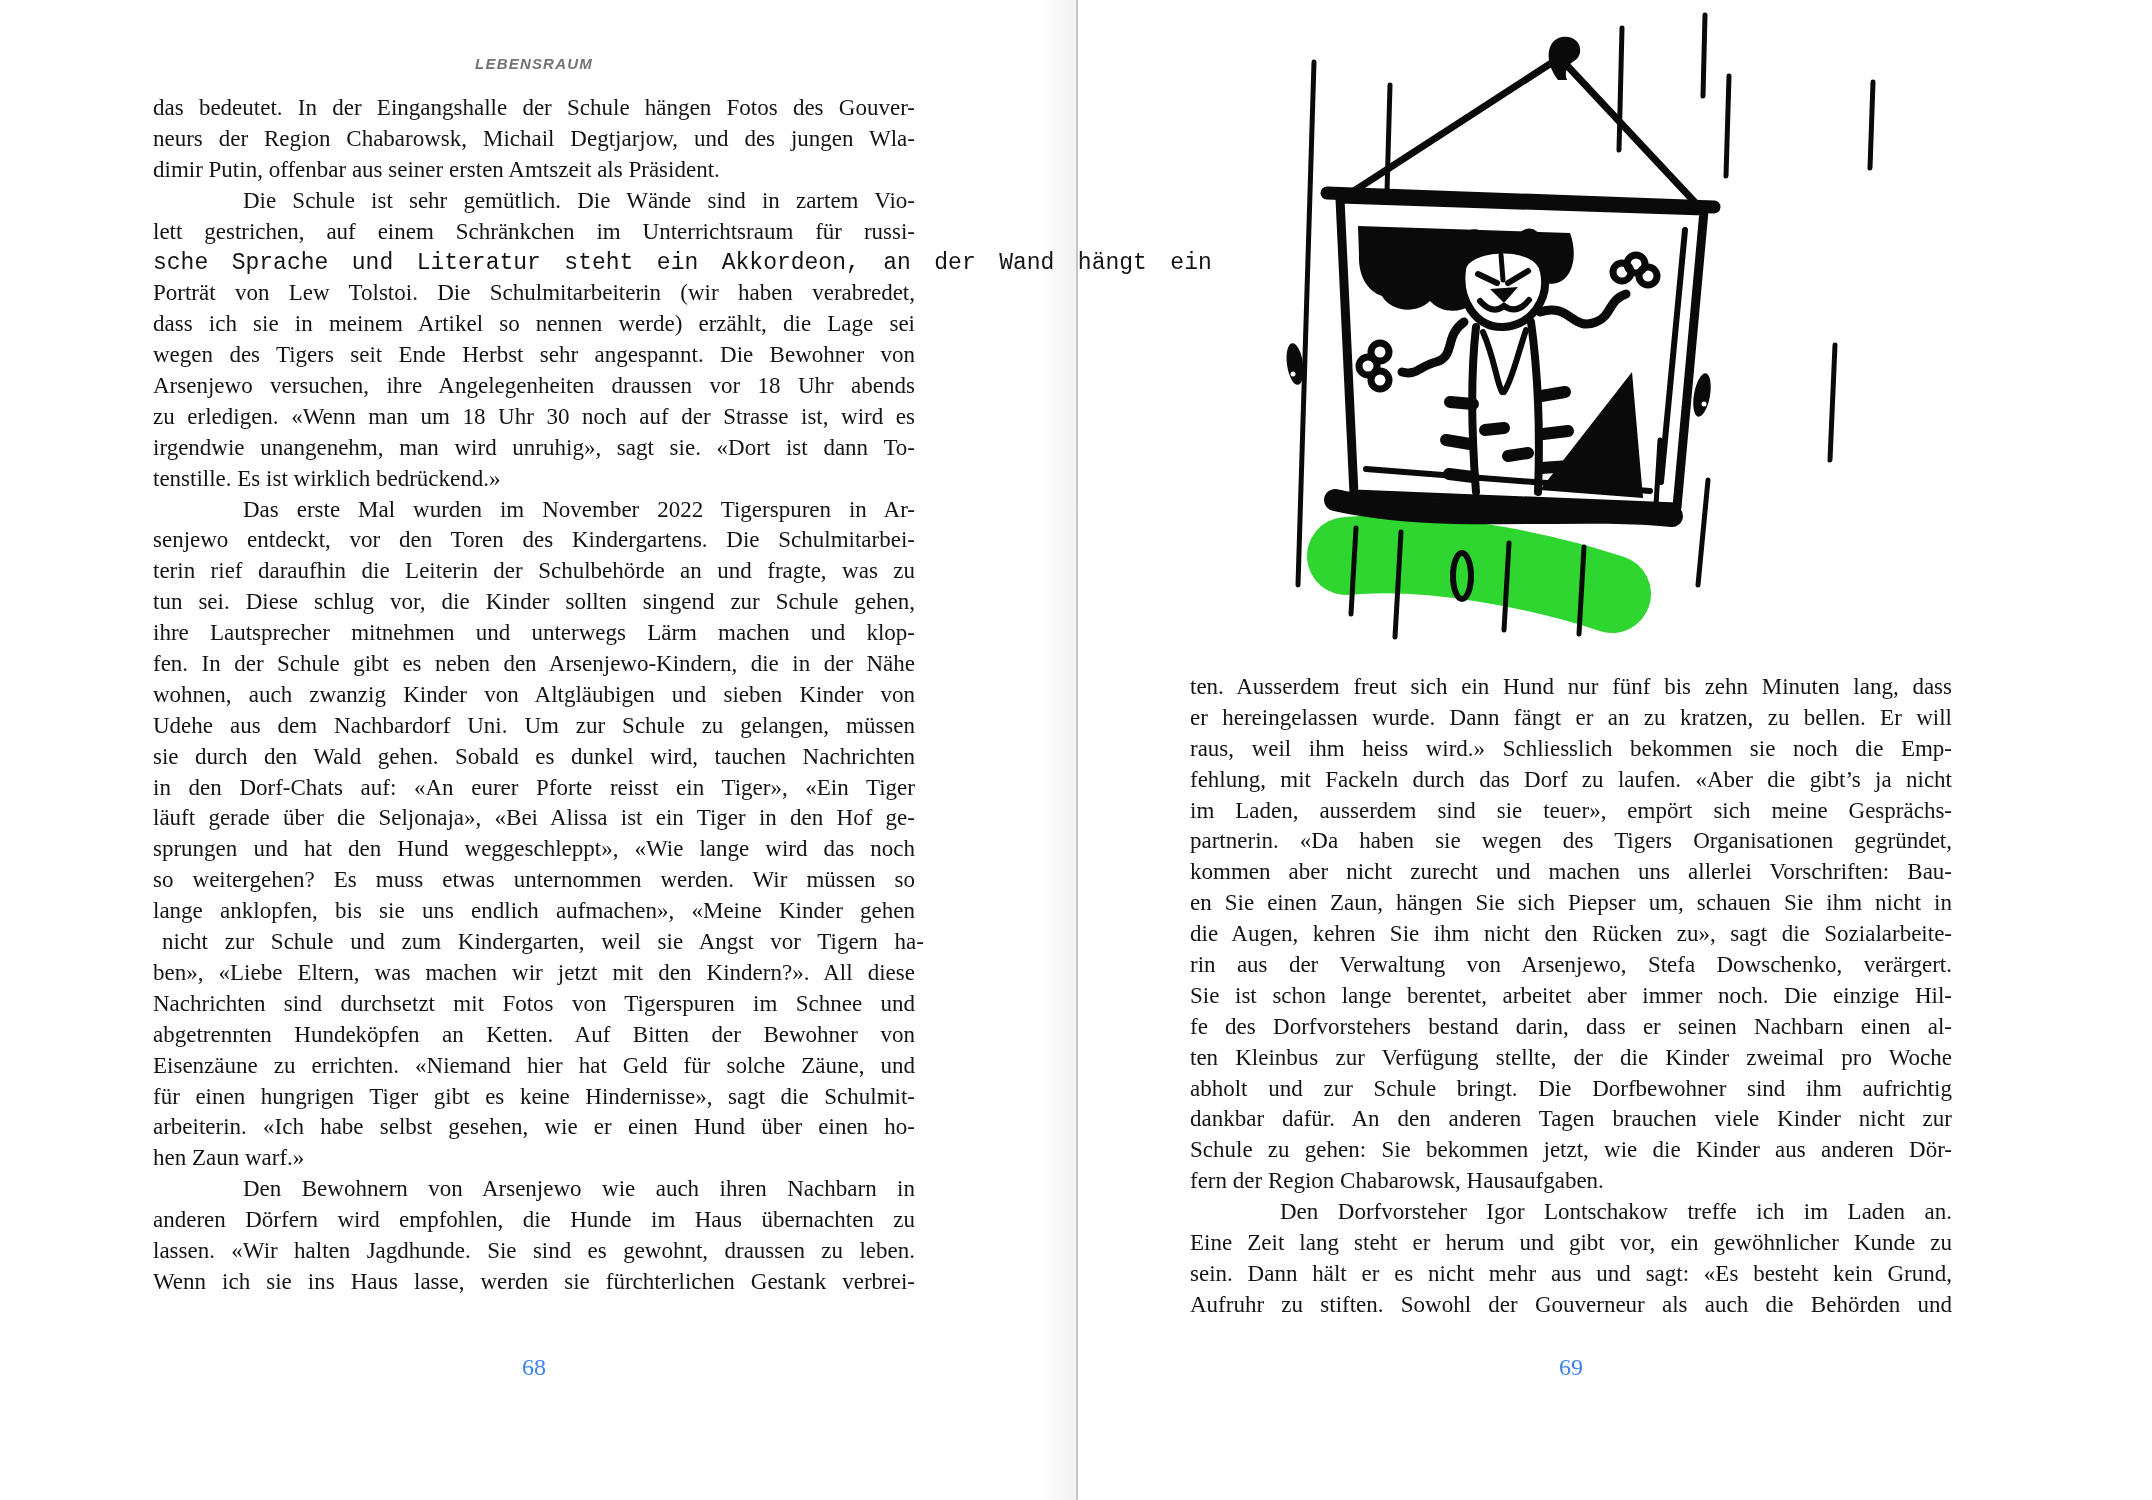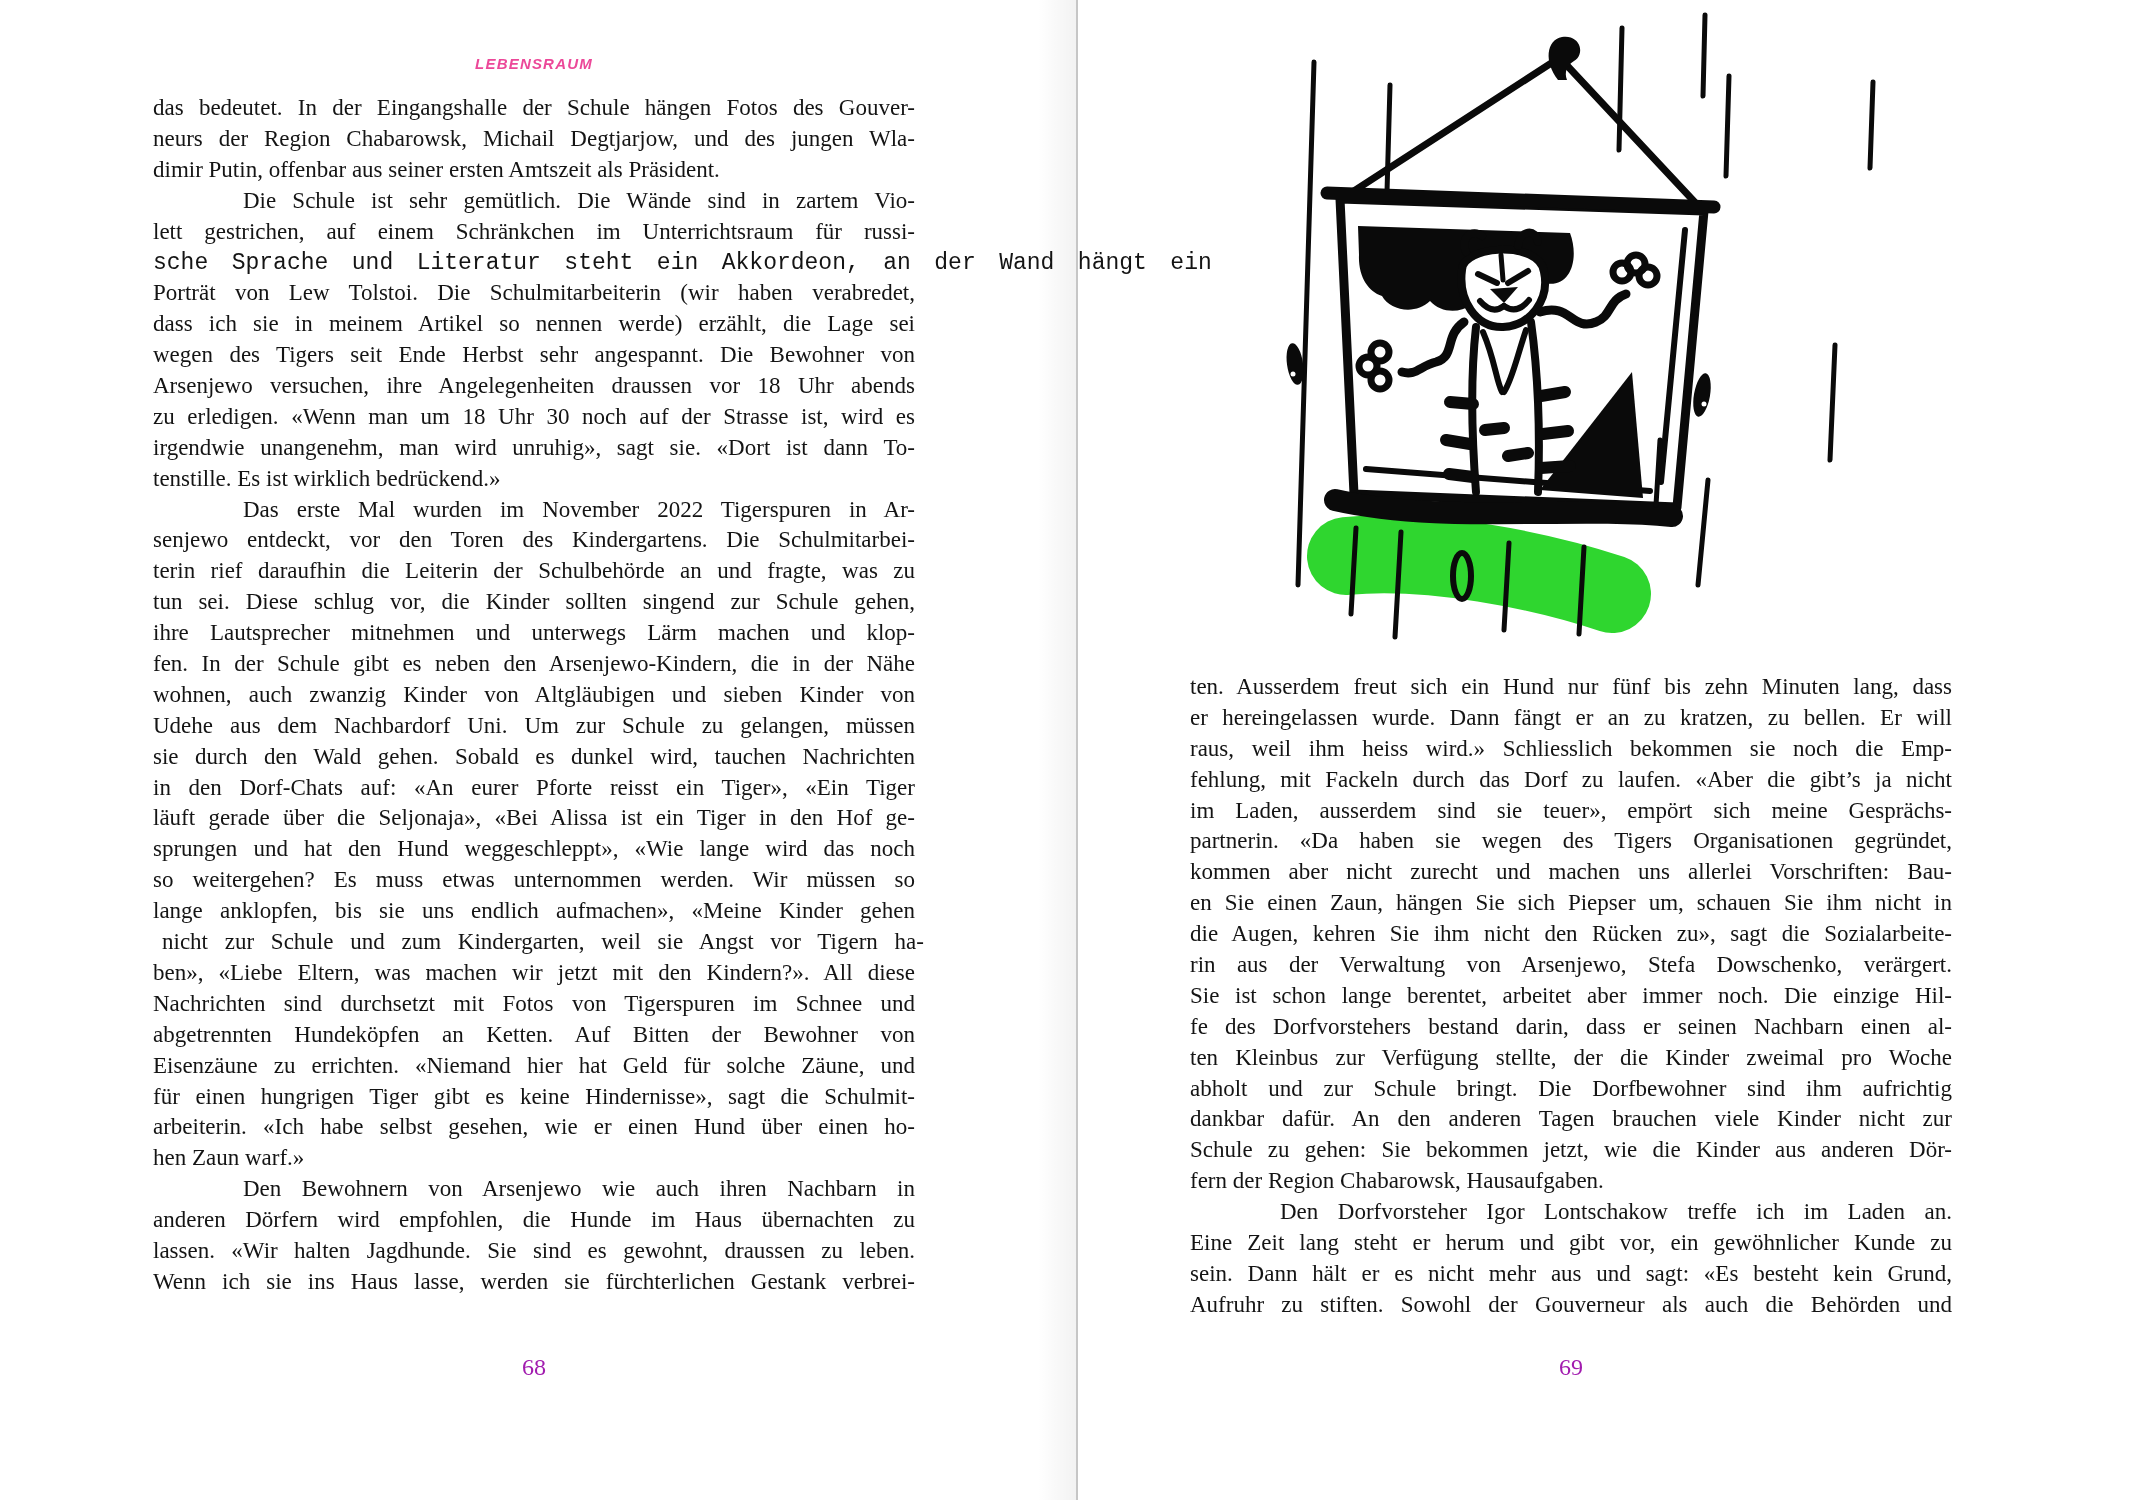--- a/index.html
+++ b/index.html
@@ -13,31 +13,31 @@
   .gutter-shade{
     position:absolute;top:0;left:1038px;width:38px;height:1500px;
     background:linear-gradient(to right, rgba(0,0,0,0) 0%, rgba(0,0,0,0.05) 100%);
   }
   .gutter-line{
     position:absolute;top:0;left:1076px;width:2px;height:1500px;background:#c6c6c6;
   }
   .running-head{
     position:absolute;left:153px;top:55px;width:762px;text-align:center;
     font-family:"Liberation Sans", sans-serif;font-style:italic;font-weight:bold;
-    font-size:15px;letter-spacing:1.2px;color:#ec4899;
+    font-size:15px;letter-spacing:1.2px;color:#737373;
   }
   .text-col{
     position:absolute;width:762px;font-size:23px;line-height:30.9px;color:#141414;
   }
   #left-col{left:153px;top:93px;}
   #right-col{left:112px;top:672px;} 
   .line{white-space:nowrap;height:30.9px;}
   .line.indent{padding-left:90px;}
   .page-num{
-    position:absolute;width:762px;text-align:center;top:1354px;font-size:24px;color:#a21caf;
+    position:absolute;width:762px;text-align:center;top:1354px;font-size:24px;color:#3b82f6;
   }
   #num-left{left:153px;}
   #num-right{left:112px;}
   #illustration{
     position:absolute;left:162px;top:0;width:700px;height:670px; 
   }
 </style>
 </head>
 <body>
 

